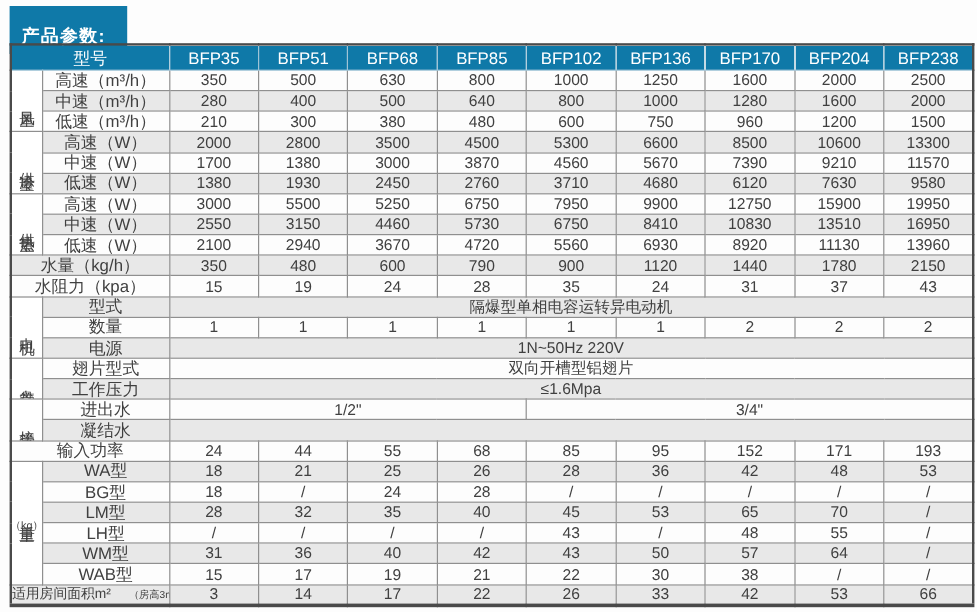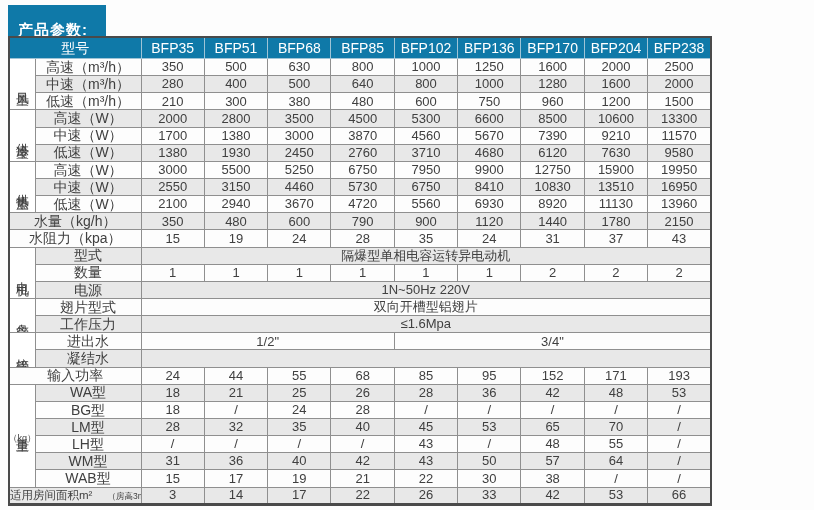--- a/index.html
+++ b/index.html
@@ -6,21 +6,21 @@
   body{
     width:814px;height:510px;background:#fdfdfd;position:relative;overflow:hidden;
     font-family:"Liberation Sans","DejaVu Sans",sans-serif;
   }
   .title-badge{
     position:absolute;left:8px;top:5px;
     background:#0f79a8;color:#ffffff;font-weight:bold;font-size:15px;
     padding:16px 18px 5px 10px;letter-spacing:1px;
   }
   table.params{
-    position:absolute;left:8px;top:36px;width:704px;height:470px;
+    position:absolute;left:8px;top:36px;width:804px;height:470px;
     border-collapse:collapse;table-layout:fixed;
     border:2px solid #4a4a4a;border-bottom:3px solid #4a4a4a;
   }
   .params th,.params td{
     border:1px solid #8f8f8f;text-align:center;vertical-align:middle;
     padding:0;margin:0;font-weight:normal;color:#404040;font-size:13px;
     white-space:nowrap;overflow:hidden;line-height:1.05;
   }
   .params thead th{
     background:#0f79a8;color:#ffffff;font-size:14px;height:20px;

